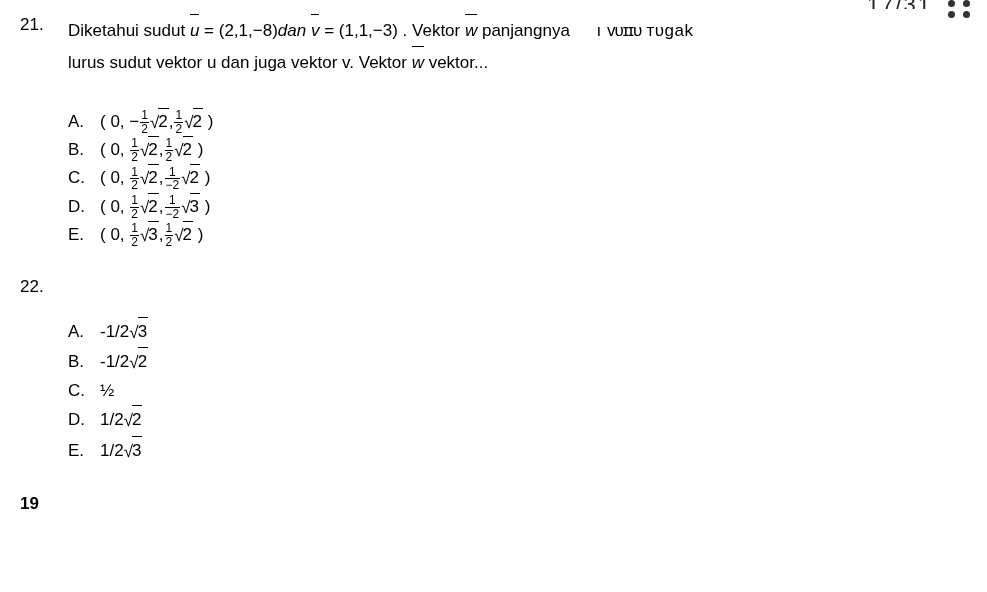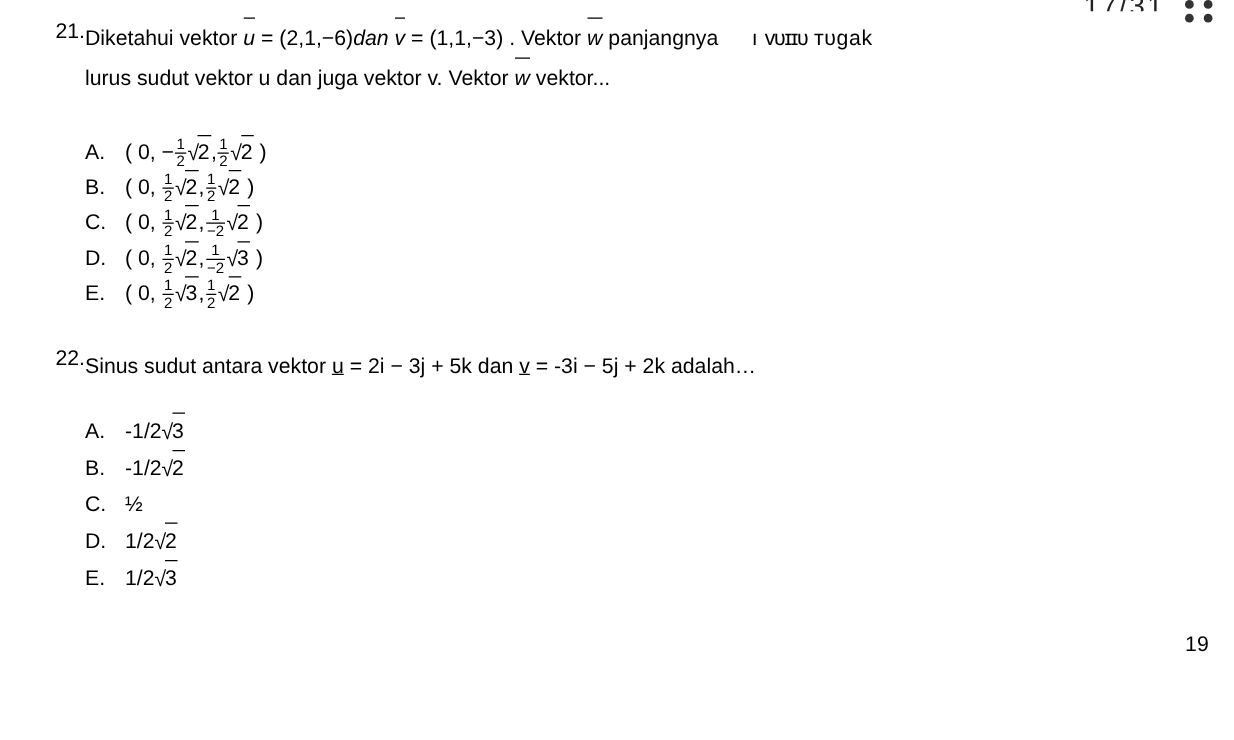--- a/index.html
+++ b/index.html
@@ -16,21 +16,20 @@
       margin-bottom: 28px;
     }
     .question-body {
       display: flex;
       align-items: flex-start;
       margin-bottom: 28px;
     }
     .qnum {
       width: 48px;
       flex-shrink: 0;
-      text-align: right;
     }
     .qtext {
       line-height: 1.9;
     }
     .options {
       margin-left: 48px;
       line-height: 1.55;
     }
     .opt {
       display: flex;
@@ -66,22 +65,23 @@
     .frac .den { display: block; padding: 0 1px; }
     .sqrt {
       display: inline-block;
       border-top: 1px solid #000;
       margin-left: -1px;
       padding: 0 1px 0 0;
     }
     .radic { font-size: 17px; vertical-align: -1px; }
     .it { font-style: italic; }
     .page-num {
-      text-align: right;
+      text-align: left;
       margin-top: 20px;
+      font-weight: bold;
     }
     .top-partial {
       position: absolute;
       top: -8px;
       right: 55px;
       font-size: 22px;
       letter-spacing: 2px;
       color: #222;
       overflow: hidden;
       height: 17px;
@@ -109,21 +109,21 @@
     <span></span>
     <span></span>
     <span></span>
     <span></span>
   </div>
 
 <div class="question">
   <div class="question-body">
     <div class="qnum">21.</div>
     <div class="qtext">
-      <span>Diketahui vektor </span><span class="vec it">u</span><span> = (2,1,−6)</span><span class="it">dan</span> <span class="vec it">v</span><span> = (1,1,−3)</span><span> . Vektor </span><span class="vec it">w</span><span> panjangnya </span><span style="letter-spacing:0.5px;margin-left:22px;">ı <span style="letter-spacing:-1px;">ᴠᴜɪɪᴜ</span> ᴛᴜgak</span><br>
+      <span>Diketahui sudut </span><span class="vec it">u</span><span> = (2,1,−8)</span><span class="it">dan</span> <span class="vec it">v</span><span> = (1,1,−3)</span><span> . Vektor </span><span class="vec it">w</span><span> panjangnya </span><span style="letter-spacing:0.5px;margin-left:22px;">ı <span style="letter-spacing:-1px;">ᴠᴜɪɪᴜ</span> ᴛᴜgak</span><br>
       <span>lurus sudut vektor u dan juga vektor v. Vektor </span><span class="vec it">w</span><span> vektor...</span>
     </div>
   </div>
 
   <div class="options">
 
     <div class="opt">
       <span class="opt-label">A.</span>
       <span>
         <span>( 0, </span><span>−</span><span class="frac"><span class="num">1</span><span class="den">2</span></span><span class="radic">√</span><span class="sqrt">2</span>,<span class="frac"><span class="num">1</span><span class="den">2</span></span><span class="radic">√</span><span class="sqrt">2</span><span> )</span>
@@ -156,23 +156,20 @@
       <span>
         <span>( 0, </span><span class="frac"><span class="num">1</span><span class="den">2</span></span><span class="radic">√</span><span class="sqrt">3</span>,<span class="frac"><span class="num">1</span><span class="den">2</span></span><span class="radic">√</span><span class="sqrt">2</span><span> )</span>
       </span>
     </div>
   </div>
 </div>
 
 <div class="question">
   <div class="question-body" style="margin-bottom:20px;">
     <div class="qnum">22.</div>
-    <div class="qtext">
-      <span>Sinus sudut antara vektor </span><span class="uvec">u</span><span> = 2i − 3j + 5k dan </span><span class="uvec">v</span><span> = -3i − 5j + 2k adalah…</span>
-    </div>
   </div>
 
   <div class="options" style="line-height:1.65;">
     <div class="opt">
       <span class="opt-label">A.</span>
       <span><span>-1/2</span><span class="radic">√</span><span class="sqrt">3</span></span>
     </div>
     <div class="opt">
       <span class="opt-label">B.</span>
       <span><span>-1/2</span><span class="radic">√</span><span class="sqrt">2</span></span>

